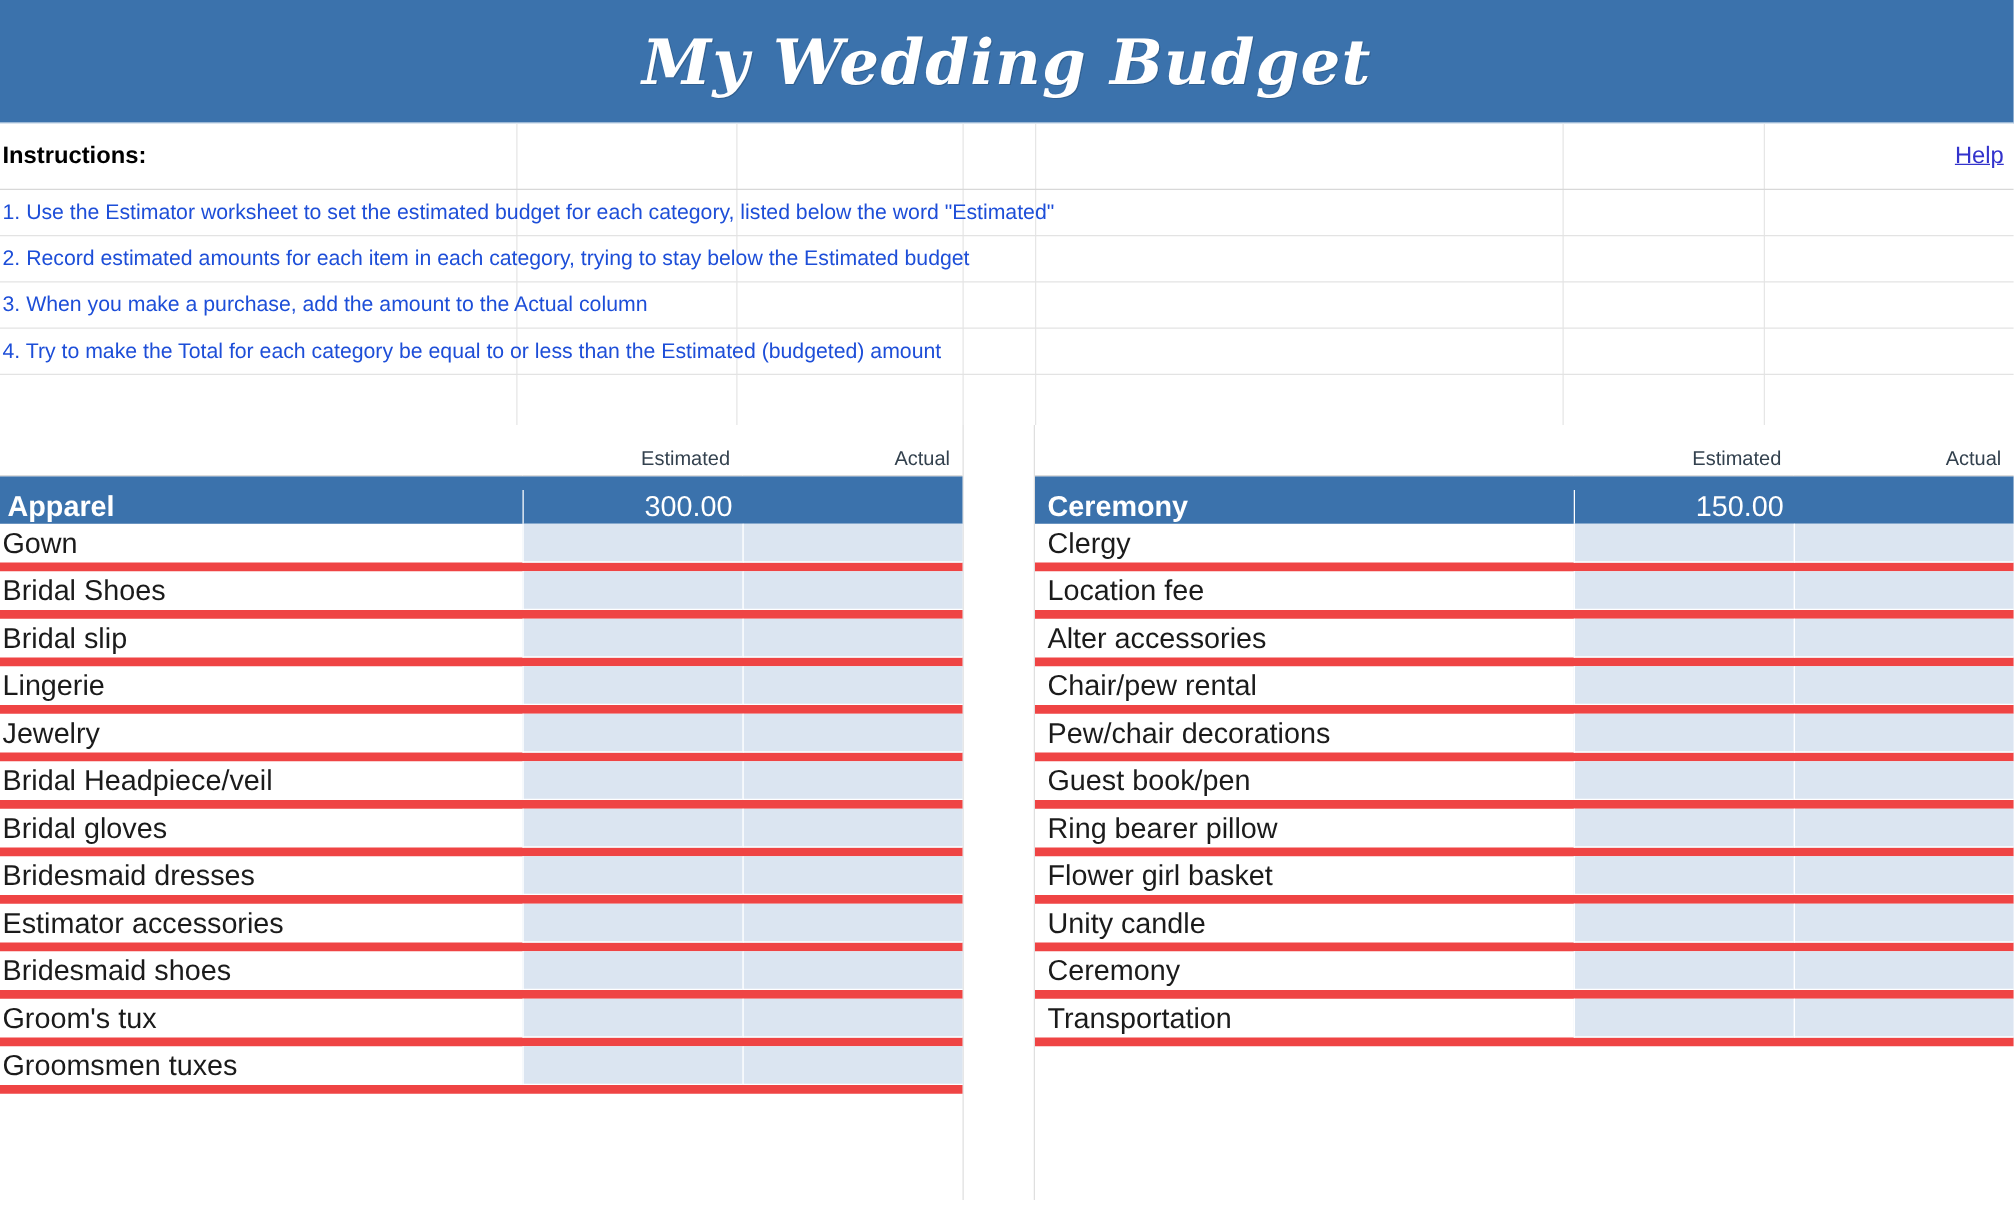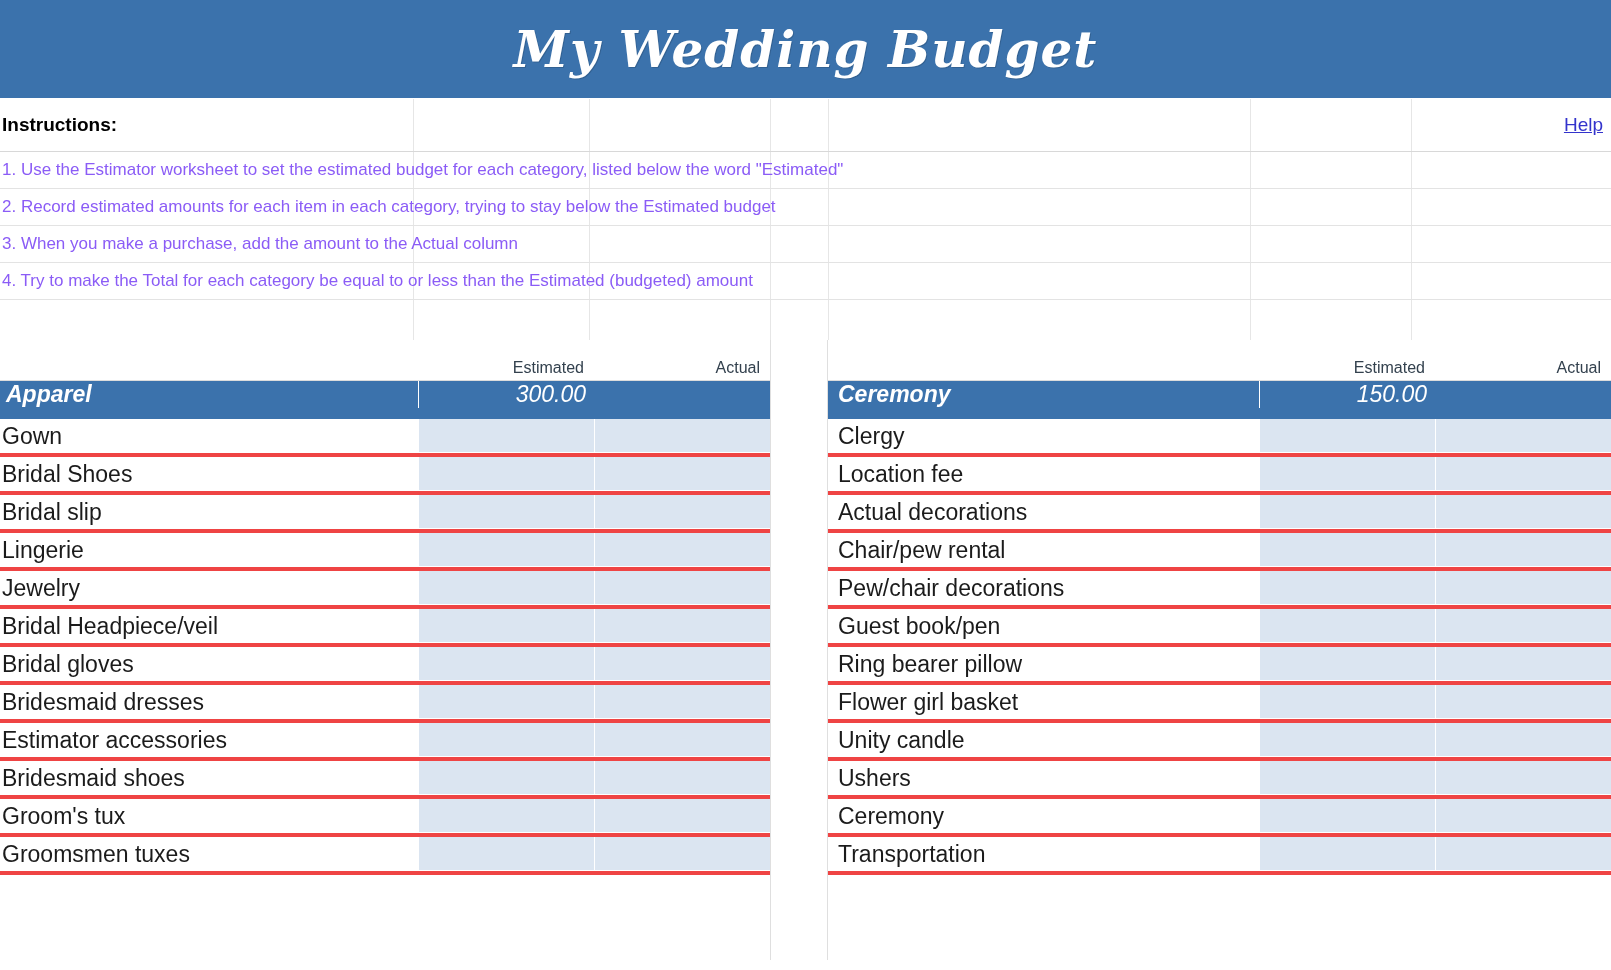--- a/index.html
+++ b/index.html
@@ -49,21 +49,21 @@
     height: 37px;
     display: flex;
     align-items: center;
     border-bottom: 1px solid #e3e3e3;
     position: relative;
   }
   .instr-row:first-child { border-bottom: 1px solid #d8d8d8; }
   .instr-text {
     padding-left: 2px;
     font-size: 17px;
-    color: #8b5cf6;
+    color: #1d4ed8;
     white-space: nowrap;
   }
   .instr-heading {
     font-weight: bold;
     font-size: 19px;
     color: #000000;
   }
   .help-link {
     position: absolute;
     right: 8px;
@@ -111,23 +111,22 @@
     color: #33414e;
     border-bottom: 1px solid #dcdcdc;
     line-height: 1;
     padding-bottom: 4px;
   }
 
   .cat-row {
     display: flex;
     height: 38px;
     background: #3b72ac;
-    align-items: flex-start;
+    align-items: flex-end;
     color: #ffffff;
-    font-style: italic;
   }
   .cat-name {
     flex: 1 1 auto;
     font-size: 23px;
     font-weight: bold;
     padding-left: 6px;
     white-space: nowrap;
   }
   .cat-val {
     width: 176px;
@@ -138,21 +137,21 @@
   }
   .cat-blank {
     width: 176px;
     border-left: 1px solid #ffffff;
   }
 
   .item-row {
     display: flex;
     height: 38px;
     align-items: center;
-    border-bottom: 4px solid #ef4444;
+    border-bottom: 7px solid #ef4444;
     justify-content: center;
   }
   .item-name {
     flex: 1 1 auto;
     font-size: 23px;
     color: #1b1b1b;
     padding-left: 6px;
     white-space: nowrap;
     overflow: hidden;
   }
@@ -305,21 +304,21 @@
               <div class="item-name">Clergy</div>
               <div class="cell-est"></div>
               <div class="cell-act"></div>
             </div>
             <div class="item-row">
               <div class="item-name">Location fee</div>
               <div class="cell-est"></div>
               <div class="cell-act"></div>
             </div>
             <div class="item-row">
-              <div class="item-name">Actual decorations</div>
+              <div class="item-name">Alter accessories</div>
               <div class="cell-est"></div>
               <div class="cell-act"></div>
             </div>
             <div class="item-row">
               <div class="item-name">Chair/pew rental</div>
               <div class="cell-est"></div>
               <div class="cell-act"></div>
             </div>
             <div class="item-row">
               <div class="item-name">Pew/chair decorations</div>
@@ -336,25 +335,20 @@
               <div class="cell-est"></div>
               <div class="cell-act"></div>
             </div>
             <div class="item-row">
               <div class="item-name">Flower girl basket</div>
               <div class="cell-est"></div>
               <div class="cell-act"></div>
             </div>
             <div class="item-row">
               <div class="item-name">Unity candle</div>
-              <div class="cell-est"></div>
-              <div class="cell-act"></div>
-            </div>
-            <div class="item-row">
-              <div class="item-name">Ushers</div>
               <div class="cell-est"></div>
               <div class="cell-act"></div>
             </div>
             <div class="item-row">
               <div class="item-name">Ceremony</div>
               <div class="cell-est"></div>
               <div class="cell-act"></div>
             </div>
             <div class="item-row">
               <div class="item-name">Transportation</div>

